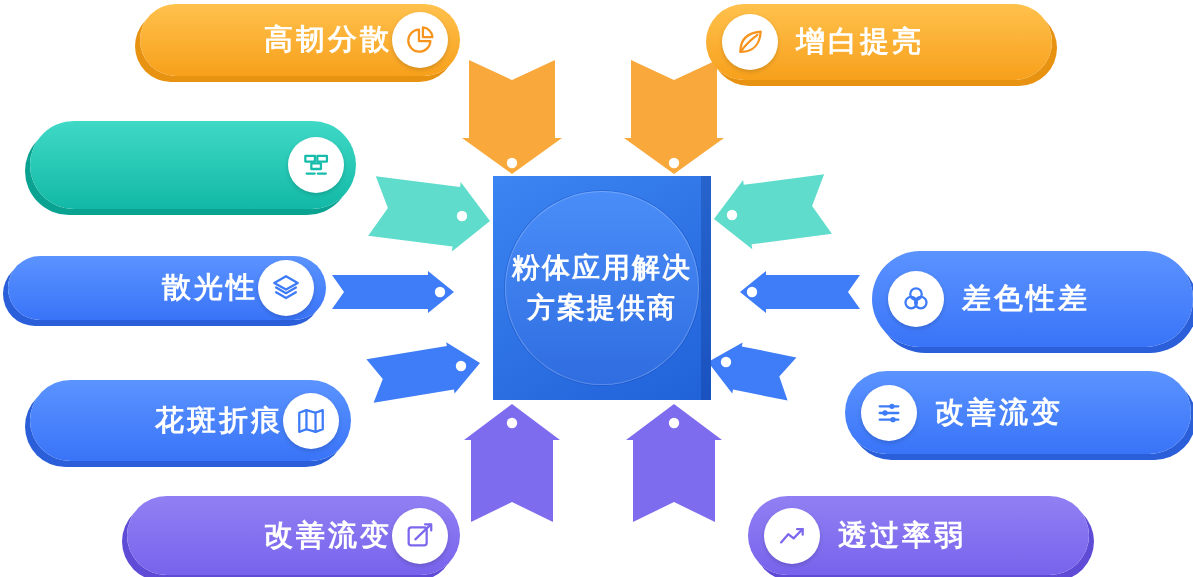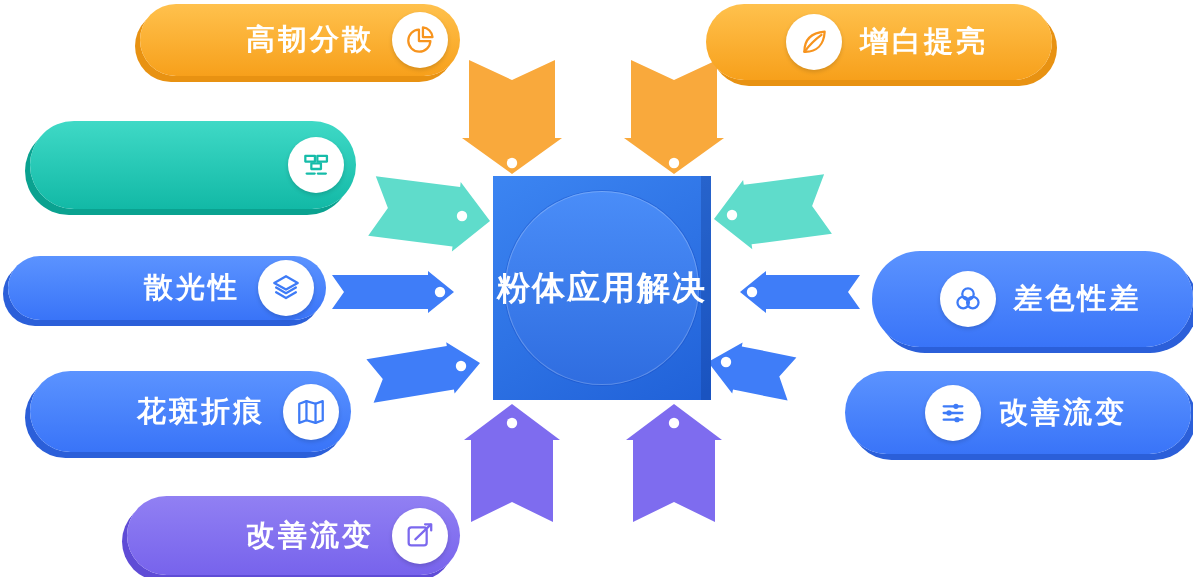--- a/index.html
+++ b/index.html
@@ -19,51 +19,51 @@
     content:""; position:absolute; right:0; top:0; width:10px; height:100%;
     background:rgba(10,45,130,.28);
   }
   .center-circle {
     width:194px; height:194px; border-radius:50%;
     background:linear-gradient(180deg,#4a8df8,#2f6de0);
     box-shadow: inset 0 0 0 1px rgba(255,255,255,.22), 0 0 0 1px rgba(20,70,190,.35);
     display:flex; flex-direction:column; align-items:center; justify-content:center;
     position:relative; z-index:1;
   }
-  .center-title { color:#fff; font-size:33px; font-weight:bold; letter-spacing:2px; line-height:40px; white-space:nowrap; }
+  .center-title { color:#fff; font-size:28px; font-weight:bold; letter-spacing:2px; line-height:40px; white-space:nowrap; }
 
   
   .pill {
     position:absolute; display:flex; align-items:center; z-index:3;
     border-radius:60px;
     background:linear-gradient(180deg, var(--g1), var(--g2));
   }
   .pill-left  { justify-content:flex-end;  padding-right:12px; box-shadow:-5px 6px 0 var(--dark); }
-  .pill-right { justify-content:center; padding-left:16px;  box-shadow: 5px 6px 0 var(--dark); }
+  .pill-right { justify-content:flex-start; padding-left:16px;  box-shadow: 5px 6px 0 var(--dark); }
 
   .pill-label { color:#fff; font-size:29px; font-weight:bold; letter-spacing:3px; white-space:nowrap; }
-  .pill-left  .pill-label { margin-right:18px; }
+  .pill-left  .pill-label { }
   .pill-right .icon-circle { margin-right:18px; }
 
   .icon-circle {
     width:56px; height:56px; border-radius:50%; background:#ffffff; flex:0 0 auto;
     display:flex; align-items:center; justify-content:center;
     box-shadow:0 2px 4px rgba(0,0,0,.15);
   }
   .icon-circle svg {
     width:32px; height:32px; fill:none;
     stroke:var(--glyph); stroke-width:1.7; stroke-linecap:round; stroke-linejoin:round;
   }
   .icon-circle svg .fill { fill:var(--glyph); stroke:none; }
 
   
   .p-l1 { left:140px; top:4px;   width:320px; height:72px; }
   .p-l2 { left:30px;  top:121px; width:326px; height:88px; }
   .p-l3 { left:8px;   top:256px; width:318px; height:64px; }
-  .p-l4 { left:30px;  top:371px; width:321px; height:81px;align-items:center; }
+  .p-l4 { left:30px;  top:380px; width:321px; height:81px;align-items:center; }
   .p-l5 { left:127px; top:496px; width:333px; height:79px; }
   .p-r1 { left:706px; top:4px;   width:346px; height:76px; }
   .p-r2 { left:838px; top:116px; width:352px; height:89px; }
   .p-r3 { left:872px; top:251px; width:321px; height:96px; }
   .p-r4 { left:845px; top:371px; width:346px; height:83px; }
   .p-r5 { left:748px; top:496px; width:341px; height:79px; }
 </style>
 </head>
 <body>
 
@@ -88,20 +88,21 @@
       <circle cx="752" cy="292" r="5.2" fill="#ffffff"></circle>
       <circle cx="461" cy="366" r="5.2" fill="#ffffff"></circle>
       <circle cx="726" cy="362" r="5.2" fill="#ffffff"></circle>
       <circle cx="512" cy="423" r="5.2" fill="#ffffff"></circle>
       <circle cx="674" cy="423" r="5.2" fill="#ffffff"></circle>
     </svg>
 
   <div class="center-square" style="--c1: #3C85F2; --c2: #2061D8;">
     <div class="center-circle">
       <div class="center-title">粉体应用解决</div>
+      <div class="center-title">方案提供商</div>
     </div>
   </div>
 
   <div class="pill pill-left p-l1" style="--g1: #FFC14D; --g2: #F7A01B; --dark: #E89212; --glyph: #F7941E;">
     <span class="pill-label">高韧分散</span>
     <span class="icon-circle">
       <svg viewBox="0 0 24 24">
         <path d="M11.2 4.2 A8.3 8.3 0 1 0 19.8 12.8 L11.2 12.8 Z"></path>
         <path d="M14.2 2.6 A8 8 0 0 1 21.4 9.8 L14.2 9.8 Z"></path>
       </svg>
@@ -182,14 +183,23 @@
           <circle class="fill" cx="14.2" cy="7" r="2"></circle>
         <path d="M5 12 H19"></path>
           <circle class="fill" cx="9" cy="12" r="2"></circle>
         <path d="M5 17 H19"></path>
           <circle class="fill" cx="15" cy="17" r="2"></circle>
       </svg>
     </span>
     <span class="pill-label">改善流变</span>
   </div>
 
+  <div class="pill pill-right p-r5" style="--g1: #9180F3; --g2: #7763EC; --dark: #5F4CD6; --glyph: #7B68EE;">
+    <span class="icon-circle">
+      <svg viewBox="0 0 24 24">
+        <path d="M3.8 16.8 L9.2 10.6 13.2 13.8 20 6.8"></path>
+        <path d="M15.8 6.8 H20 V11"></path>
+      </svg>
+    </span>
+    <span class="pill-label">透过率弱</span>
+  </div>
 
 </div>
 
 </body></html>

